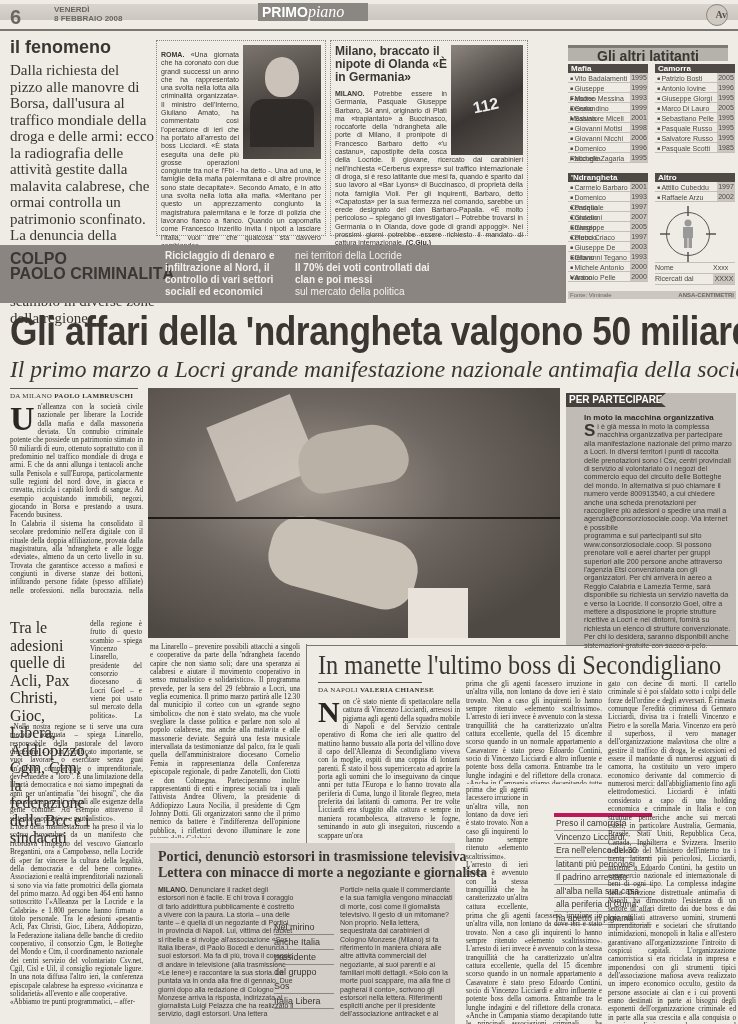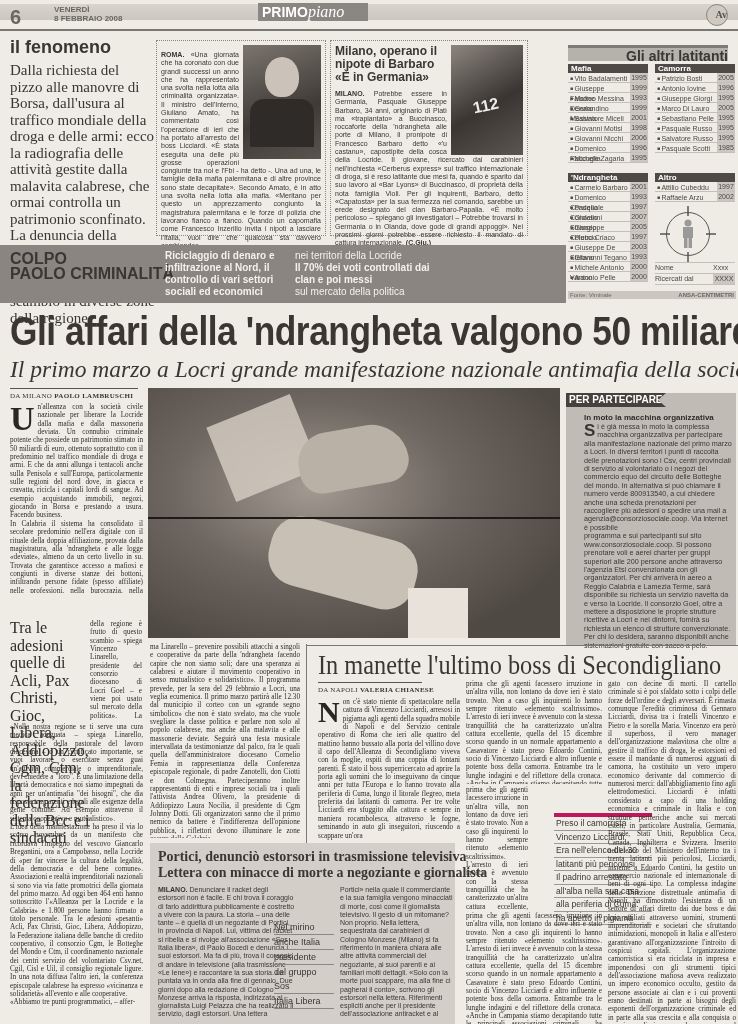--- a/index.html
+++ b/index.html
@@ -15,21 +15,21 @@
 
 .fen-title{left:10px;top:37px;font:bold 18px "Liberation Sans",sans-serif;color:#3a3633}
 .fen-text{left:10px;top:62px;width:145px;font:15px/16.5px "Liberation Serif",serif;color:#3a3633}
 
 .box{border:1px dotted #8a8580}
 .box h3{font:bold 12px/13px "Liberation Sans",sans-serif;color:#3a3633}
 .box p{font:7px/8.3px "Liberation Sans",sans-serif;color:#3a3633;text-align:justify}
 .box p b{font-weight:bold}
 .photo{background:#5a5450}
 
-.lat-title{left:568px;top:45px;width:160px;height:16px;background:#b5b1ab;font:bold 14px "Liberation Sans",sans-serif;text-align:right;line-height:17px;color:#3a3633;border-top:3px solid #7d7974}
+.lat-title{left:568px;top:45px;width:160px;height:16px;background:#b5b1ab;font:bold 14px "Liberation Sans",sans-serif;text-align:center;line-height:17px;color:#3a3633;border-top:3px solid #7d7974}
 .lat-sec{font:bold 8px "Liberation Sans",sans-serif;color:#fff;background:#4f4a46;height:9px;line-height:9px;padding-left:3px;width:80px}
 .lat-row{display:flex;height:10px;font:7px/10px "Liberation Sans",sans-serif;color:#4a4643;border-bottom:1px solid #c4c0b9;width:80px}
 .lat-row .n{flex:1;padding-left:2px}
 .lat-row .n:before{content:"■ ";font-size:5px;vertical-align:1px}
 .lat-row .y{width:18px;background:#cbc7c0;text-align:center}
 .target{left:666px;top:212px;width:44px;height:44px;border:1.5px solid #555;border-radius:50%}
 
 .band{left:0;top:245px;width:738px;height:58px;background:#8a8580}
 .band-title{left:10px;top:251px;font:bold 16px/15px "Liberation Sans",sans-serif;color:#3a3633}
 .band-text{font:bold 10px/12px "Liberation Sans",sans-serif;color:#f4f1ec}
@@ -81,21 +81,21 @@
     <div style="margin:12px auto 0;width:34px;height:40px;border-radius:50% 50% 45% 45%;background:#cbc3ba"></div>
     <div style="margin:2px auto 0;width:64px;height:48px;background:#2f2b28;border-radius:14px 14px 0 0"></div>
   </div>
   <p style="margin-top:6px"><b>ROMA.</b> <span>«Una giornata che ha coronato con due grandi successi un anno che ha rappresentato una svolta nella lotta alla criminalità organizzata». Il ministro dell'Interno, Giuliano Amato, ha commentato così l'operazione di ieri che ha portato all'arresto del boss Licciardi. «È stata eseguita una delle più</span> <span>grosse operazioni congiunte tra noi e l'Fbi - ha detto -. Una ad una, le famiglie della mafia palermitana e di altre province sono state decapitate». Secondo Amato, è in atto una svolta nella lotta alla mafia. «Meritano per questo un apprezzamento congiunto la magistratura palermitana e le forze di polizia che lavorano fianco a fianco. Quando un capomafia come Francesco Inzerillo invita i nipoti a lasciare l'Italia, vuol dire che qualcosa sta davvero cambiando».</span></p>
 </div>
 
 <div class="abs box" style="left:330px;top:40px;width:198px;height:196px;padding:4px 4px">
   <div class="photo" style="float:right;width:72px;height:110px;margin-left:4px;background:linear-gradient(150deg,#8c857f,#3a3532 55%,#5c5651);position:relative">
     <span style="position:absolute;left:22px;top:52px;color:#eee;font:bold 16px 'Liberation Sans',sans-serif;transform:rotate(-12deg)">112</span>
   </div>
-  <h3>Milano, operano il nipote di Barbaro «È in Germania»</h3>
+  <h3>Milano, braccato il nipote di Olanda «È in Germania»</h3>
   <p style="margin-top:6px"><b>MILANO.</b> <span>Potrebbe essere in Germania, Pasquale Giuseppe Barbaro, 34 anni, originario di Platì ma «trapiantato» a Buccinasco, roccaforte della 'ndrangheta alle porte di Milano, il pronipote di Francesco Barbaro detto «'u castanu», capostipite della cosca della Locride. Il giovane, ricercato dai carabinieri nell'inchiesta «Cerberus express» sul traffico internazionale di droga, si è reso</span> <span>latitante due mesi fa, quando è sparito dal suo lavoro al «Bar Lyons» di Buccinasco, di proprietà della nota famiglia Violi. Per gli inquirenti, Barbaro, detto «Capatosta» per la sua fermezza nel comando, sarebbe un erede designato del clan Barbaro-Papalia. «È molto pericoloso – spiegano gli investigatori – Potrebbe trovarsi in Germania o in Olanda, dove gode di grandi appoggi». Nei prossimi giorni potrebbe essere richiesto il mandato di cattura internazionale.</span> <b>(C.Giu.)</b></p>
 </div>
 
 <div class="abs lat-title">Gli altri latitanti</div>
 <div class="abs" style="left:568px;top:64px">
   <div class="lat-sec">Mafia</div>
   <div class="lat-row">
       <span class="n">Vito Badalamenti</span>
       <span class="y">1995</span>
     </div>

